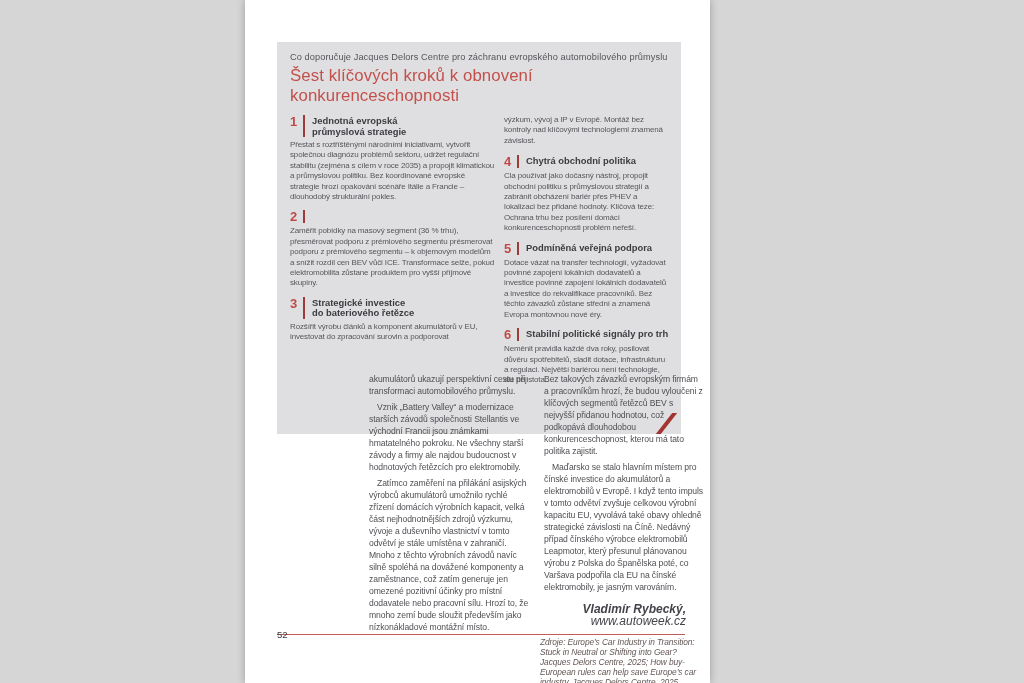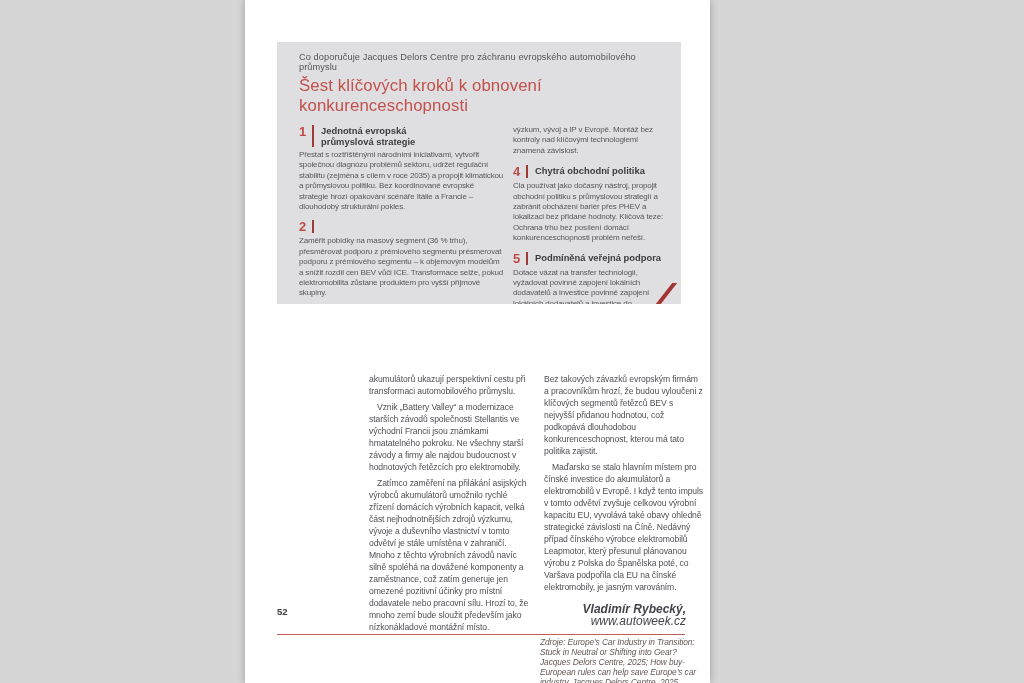--- a/index.html
+++ b/index.html
@@ -9,23 +9,23 @@
     font-family:"Liberation Sans", sans-serif;
     position:relative;overflow:hidden;
   }
   .page{
     position:absolute;left:245px;top:0;width:465px;height:683px;
     background:#ffffff;
     box-shadow:0 0 8px rgba(0,0,0,0.28);
   }
   
   .infobox{
-    position:absolute;left:32px;top:42px;width:404px;height:262px;
+    position:absolute;left:32px;top:42px;width:404px;height:392px;
     background:#dfdfe1;box-sizing:border-box;
-    padding:10px 11px 8px 22px;overflow:hidden;
+    padding:10px 11px 8px 13px;overflow:hidden;
   }
   .kicker{font-size:9.2px;color:#54555a;letter-spacing:0.1px;}
   .box-title{
     font-size:16.8px;font-weight:normal;color:#c4504c;
     margin-top:4px;letter-spacing:0.1px;
   }
   .box-cols{display:flex;gap:9px;margin-top:9px;}
   .box-col.left{width:205px;flex:none;}
   .box-col.right{flex:1;min-width:0;}
   .step{margin-bottom:8px;}
@@ -59,21 +59,21 @@
     margin-top:11px;text-align:right;padding-right:22px;
     font-size:12px;font-style:italic;color:#434449;line-height:11.5px;
   }
   .byline .author{font-weight:bold;}
   .sources{
     margin-top:10px;font-size:8.4px;font-style:italic;color:#635856;
     line-height:10px;letter-spacing:-0.1px;
   }
   
   .footer-rule{position:absolute;left:32px;top:634px;width:408px;height:1px;background:#c05b58;}
-  .page-num{position:absolute;left:32px;top:606px;font-size:9.5px;color:#3a3a3c;font-weight:bold;}
+  .page-num{position:absolute;left:32px;top:629px;font-size:9.5px;color:#3a3a3c;}
   .section-label{
     position:absolute;left:32px;top:644px;width:408px;text-align:right;
     font-size:7.6px;font-weight:bold;letter-spacing:0.7px;color:#45464b;
   }
 </style>
 </head>
 <body>
 
 <div class="page">
 

